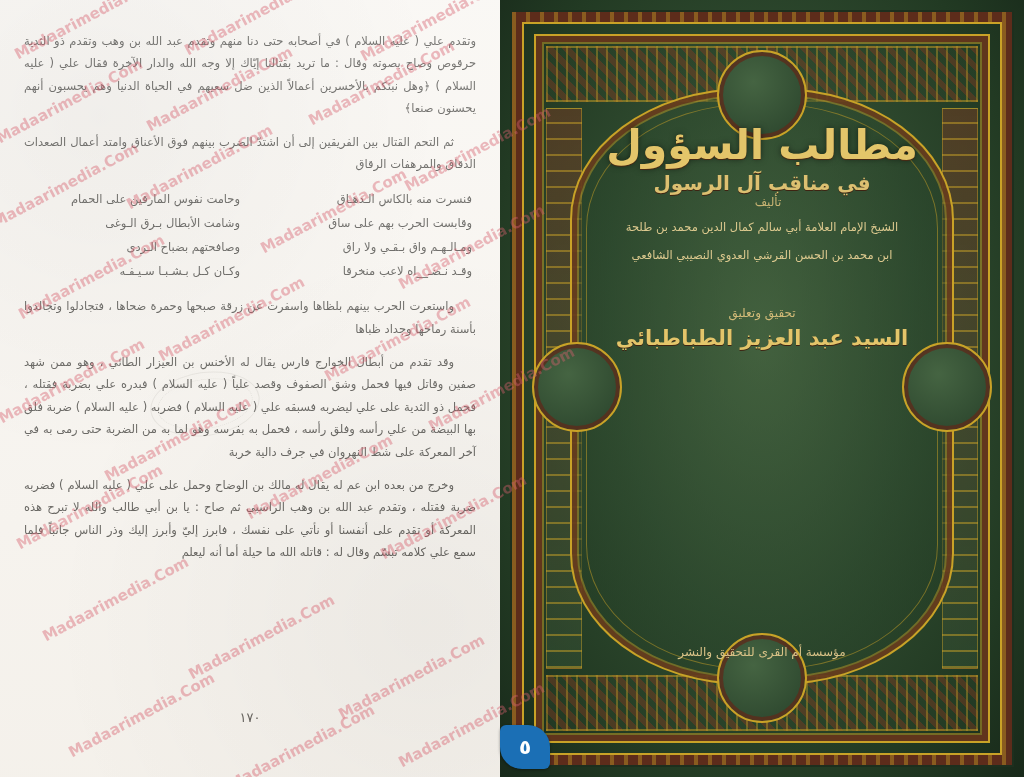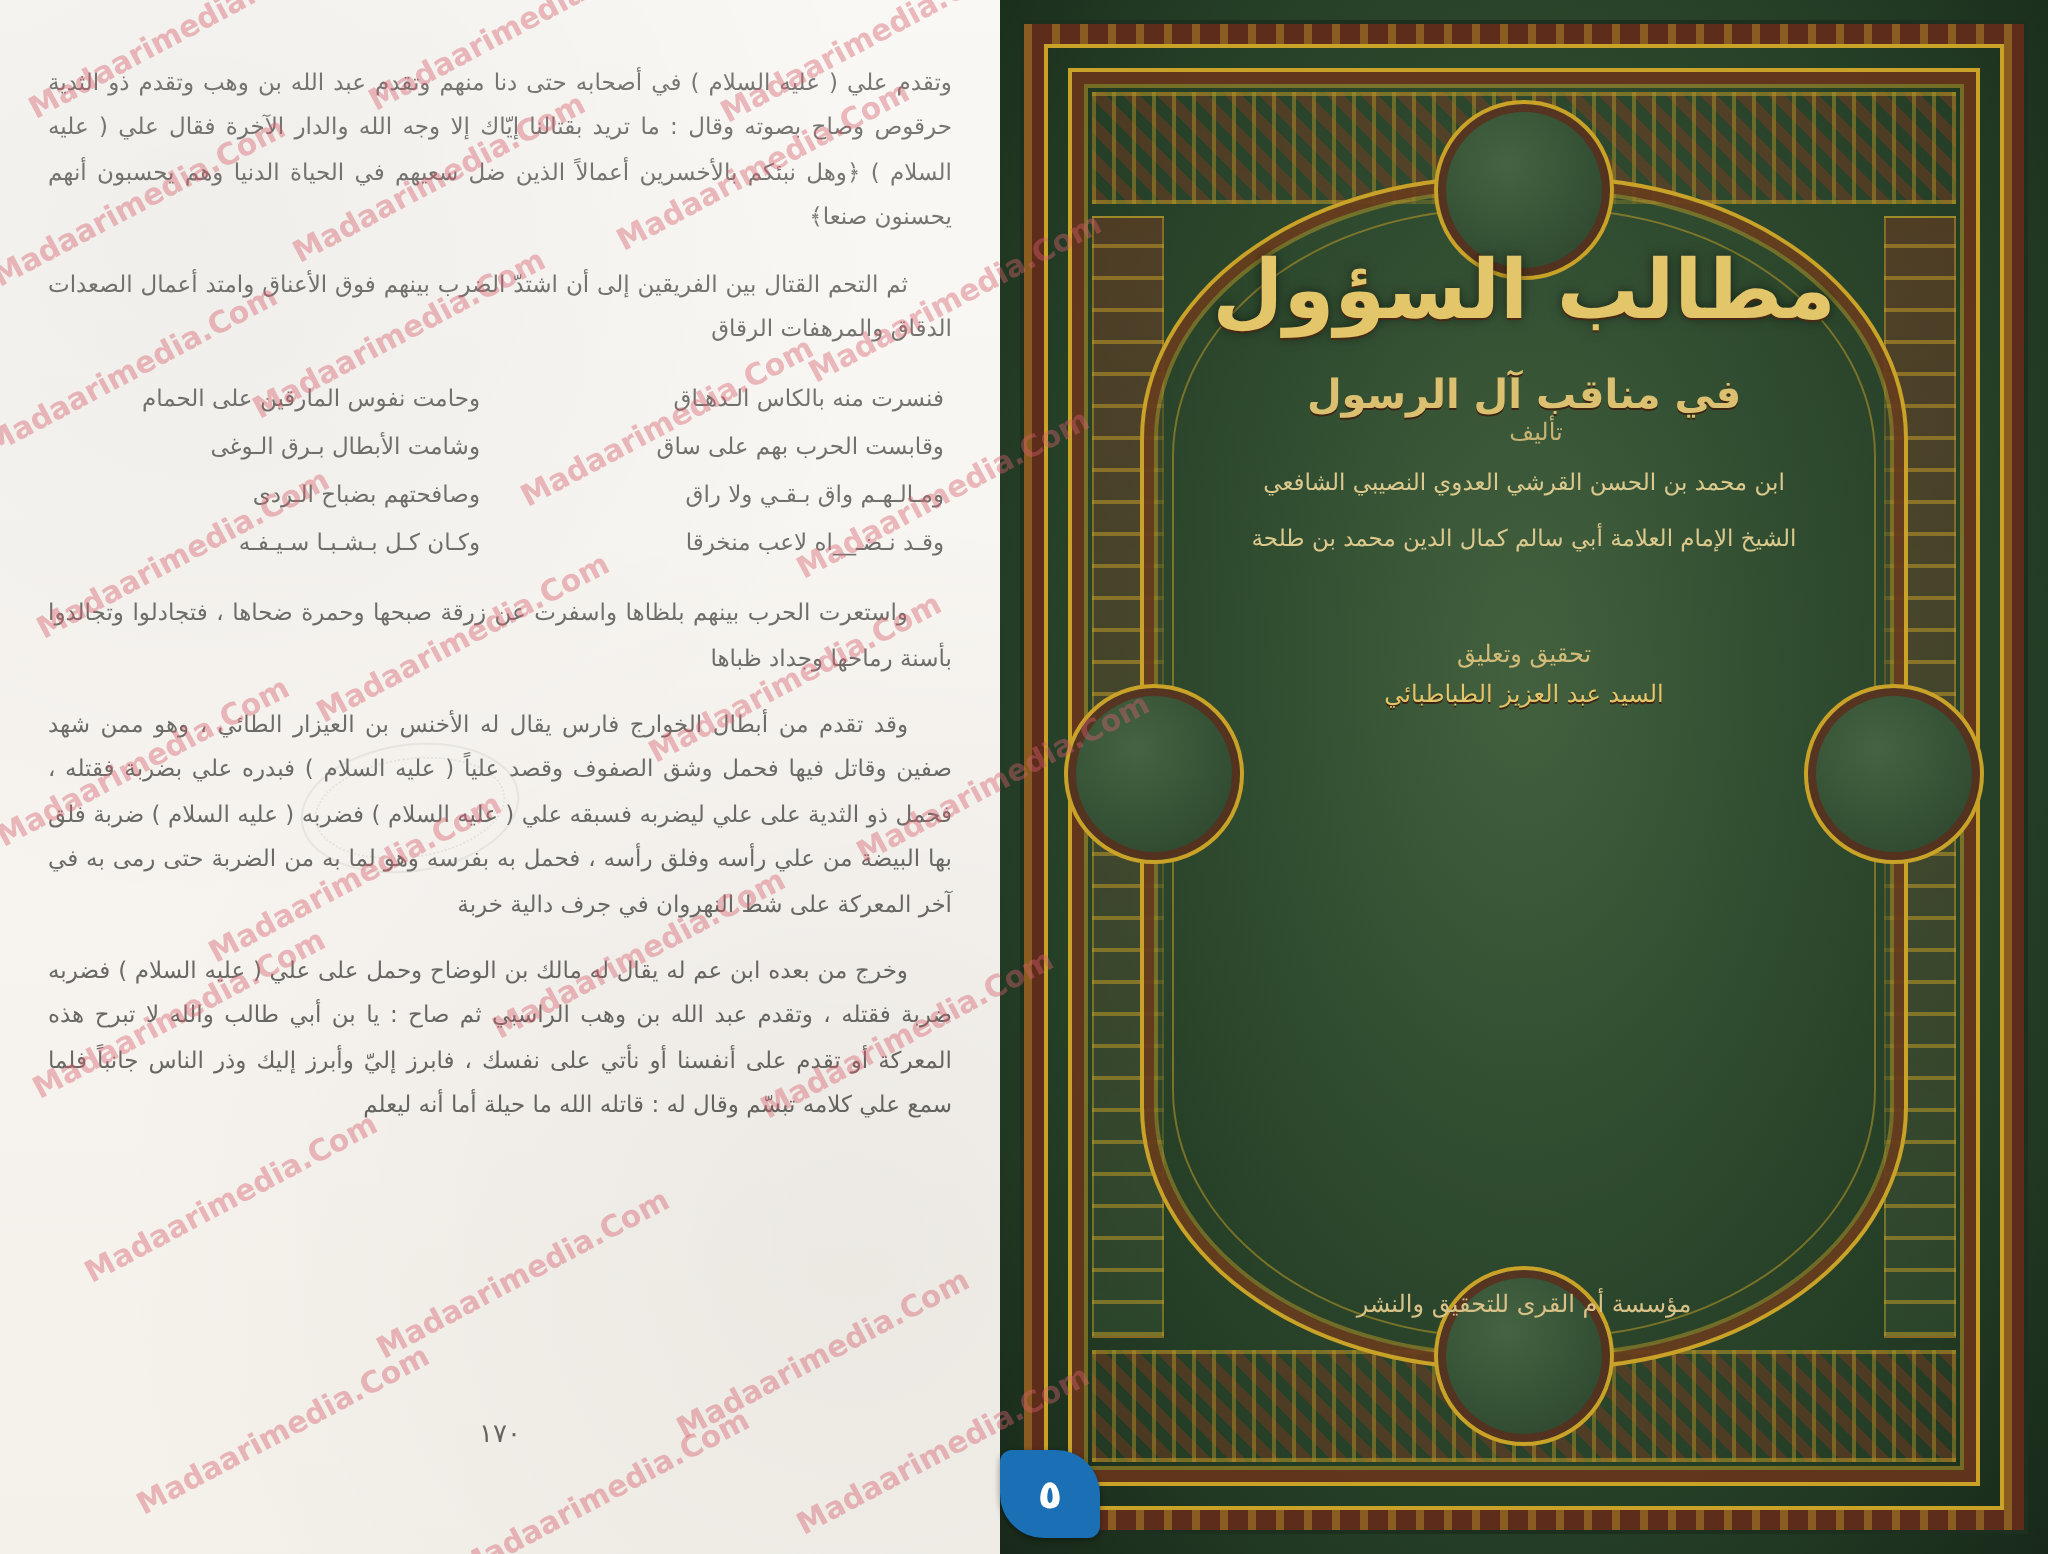--- a/index.html
+++ b/index.html
@@ -228,21 +228,21 @@
     direction: rtl;
     color: #e8cf7a;
   }
   .cover-title {
     font-family: "DejaVu Sans", sans-serif;
     font-size: 41px;
     font-weight: bold;
     line-height: 1.25;
     color: #e3c56a;
     text-shadow: 0 1px 0 #4a2a14, 0 0 6px rgba(0,0,0,0.5);
-    margin-bottom: 14px;
+    margin-bottom: 0;
   }
   .cover-subtitle {
     font-size: 20px;
     font-weight: bold;
     color: #dcc071;
     text-shadow: 0 1px 0 #3e2412;
   }
   .cover-label {
     font-size: 12px;
     color: #d3bb78;
@@ -256,22 +256,22 @@
     color: #dcc98e;
     margin-bottom: 6px;
   }
   .cover-block-gap { height: 34px; }
   .cover-editor-label {
     font-size: 12px;
     color: #d3bb78;
     margin-bottom: 6px;
   }
   .cover-editor {
-    font-size: 12px;
-    font-weight: normal;
+    font-size: 21px;
+    font-weight: bold;
     color: #e3c56a;
     text-shadow: 0 1px 0 #3e2412;
   }
   .cover-publisher {
     position: absolute;
     left: 0; right: 0;
     bottom: 118px;
     text-align: center;
     direction: rtl;
     font-size: 12px;
@@ -372,22 +372,22 @@
       <div class="lobe t"></div>
       <div class="lobe b"></div>
       <div class="lobe l"></div>
       <div class="lobe r"></div>
     </div>
 
     <div class="cover-text">
       <div class="cover-title">مطالب السؤول</div>
       <div class="cover-subtitle">في مناقب آل الرسول</div>
       <div class="cover-label">تأليف</div>
+      <div class="cover-author">الشيخ الإمام العلامة أبي سالم كمال الدين محمد بن طلحة</div>
       <div class="cover-author">ابن محمد بن الحسن القرشي العدوي النصيبي الشافعي</div>
-      <div class="cover-author">الشيخ الإمام العلامة أبي سالم كمال الدين محمد بن طلحة</div>
       <div class="cover-block-gap"></div>
       <div class="cover-editor-label">تحقيق وتعليق</div>
       <div class="cover-editor">السيد عبد العزيز الطباطبائي</div>
     </div>
 
     <div class="cover-publisher">مؤسسة أم القرى للتحقيق والنشر</div>
   </div>
 
   <div class="wm-layer">
       <div class="wm" style="left: 6px; top: 8px;">Madaarimedia.Com</div>

